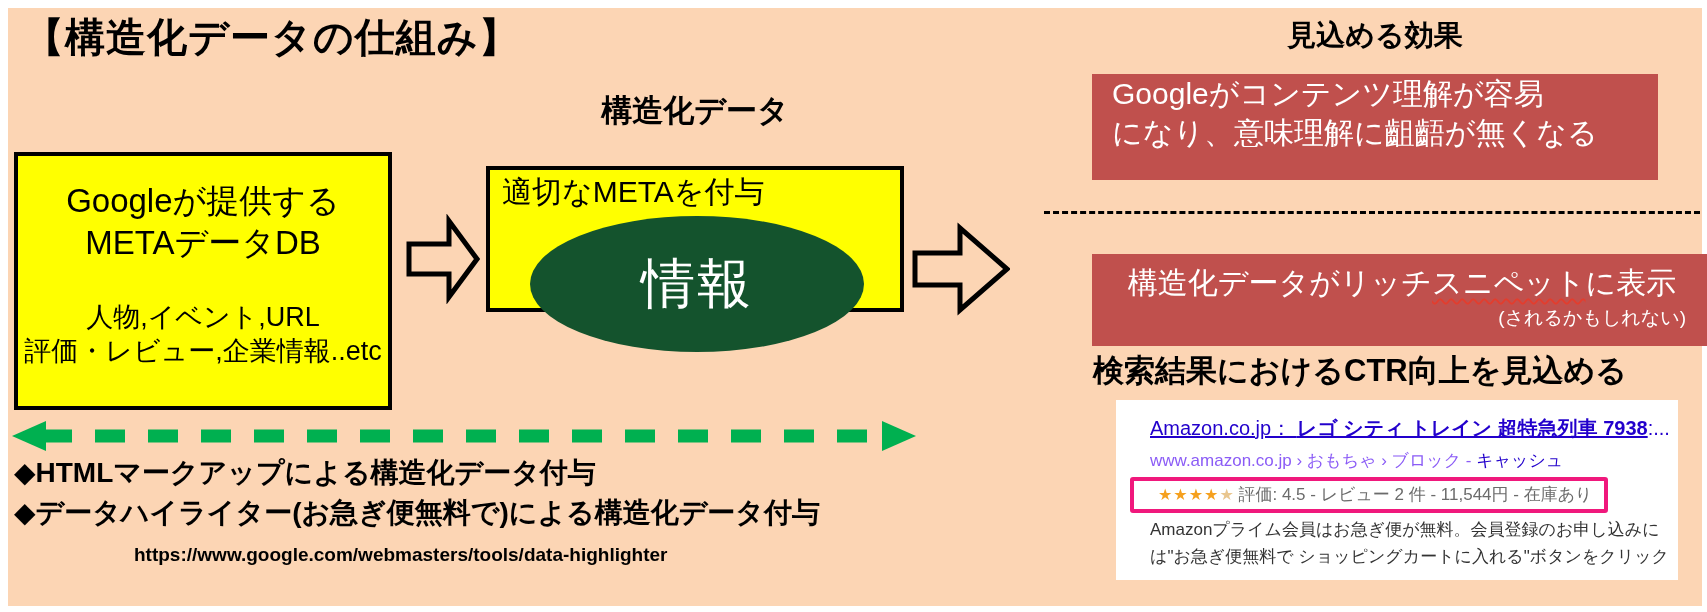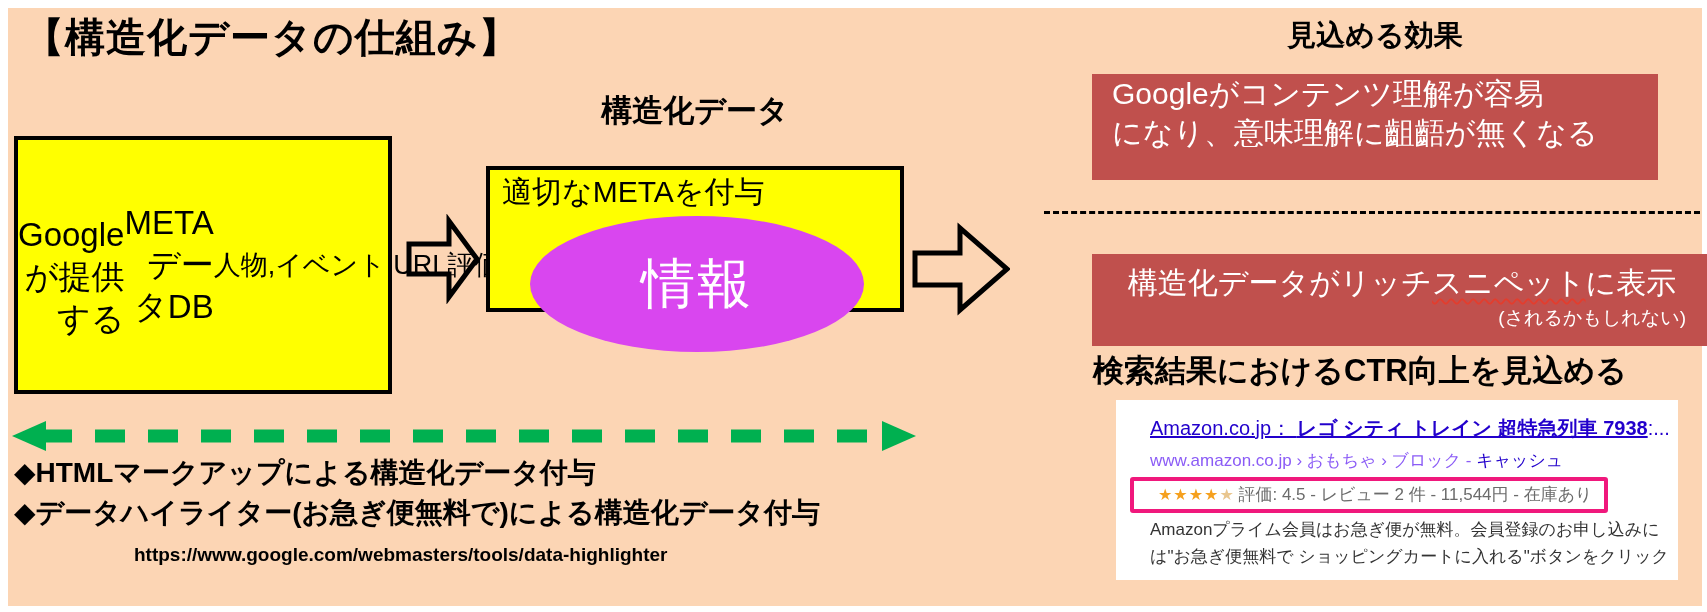--- a/index.html
+++ b/index.html
@@ -29,37 +29,37 @@
     font-size:29px;font-weight:bold;
   }
   .ctr-heading{
     left:1050px;top:350px;width:620px;text-align:center;
     font-size:31px;font-weight:bold;white-space:nowrap;
   }
 
   
   .ybox{background:#ffff00;border:4px solid #000;box-sizing:border-box;}
   .left-box{
-    left:14px;top:136px;width:378px;height:258px;
-    display:flex;flex-direction:row;align-items:center;text-align:right;
+    left:14px;top:152px;width:378px;height:258px;
+    display:flex;flex-direction:column;align-items:center;text-align:center;
   }
   .left-box .big{font-size:33px;line-height:42px;}
   .left-box .big:first-child{margin-top:24px;}
   .left-box .small{font-size:27px;line-height:34px;white-space:nowrap;}
   .left-box .gap{height:36px;}
 
   .middle-box{
     left:486px;top:166px;width:418px;height:146px;
   }
   .middle-box .mbox-title{
     position:absolute;left:12px;top:2px;font-size:30px;white-space:nowrap;
   }
   .ellipse{
     position:absolute;left:40px;top:46px;width:334px;height:136px;
-    background:#d946ef;border-radius:50%;
+    background:#14532d;border-radius:50%;
     display:flex;align-items:center;justify-content:center;
   }
   .ellipse .info{color:#fff;font-size:54px;letter-spacing:2px;}
 
   
   .redbox{background:#c0504d;color:#fff;box-sizing:border-box;}
   .redbox1{
     left:1092px;top:74px;width:566px;height:106px;
     font-size:30px;line-height:39px;padding:0 0 0 20px;white-space:nowrap;
   }

